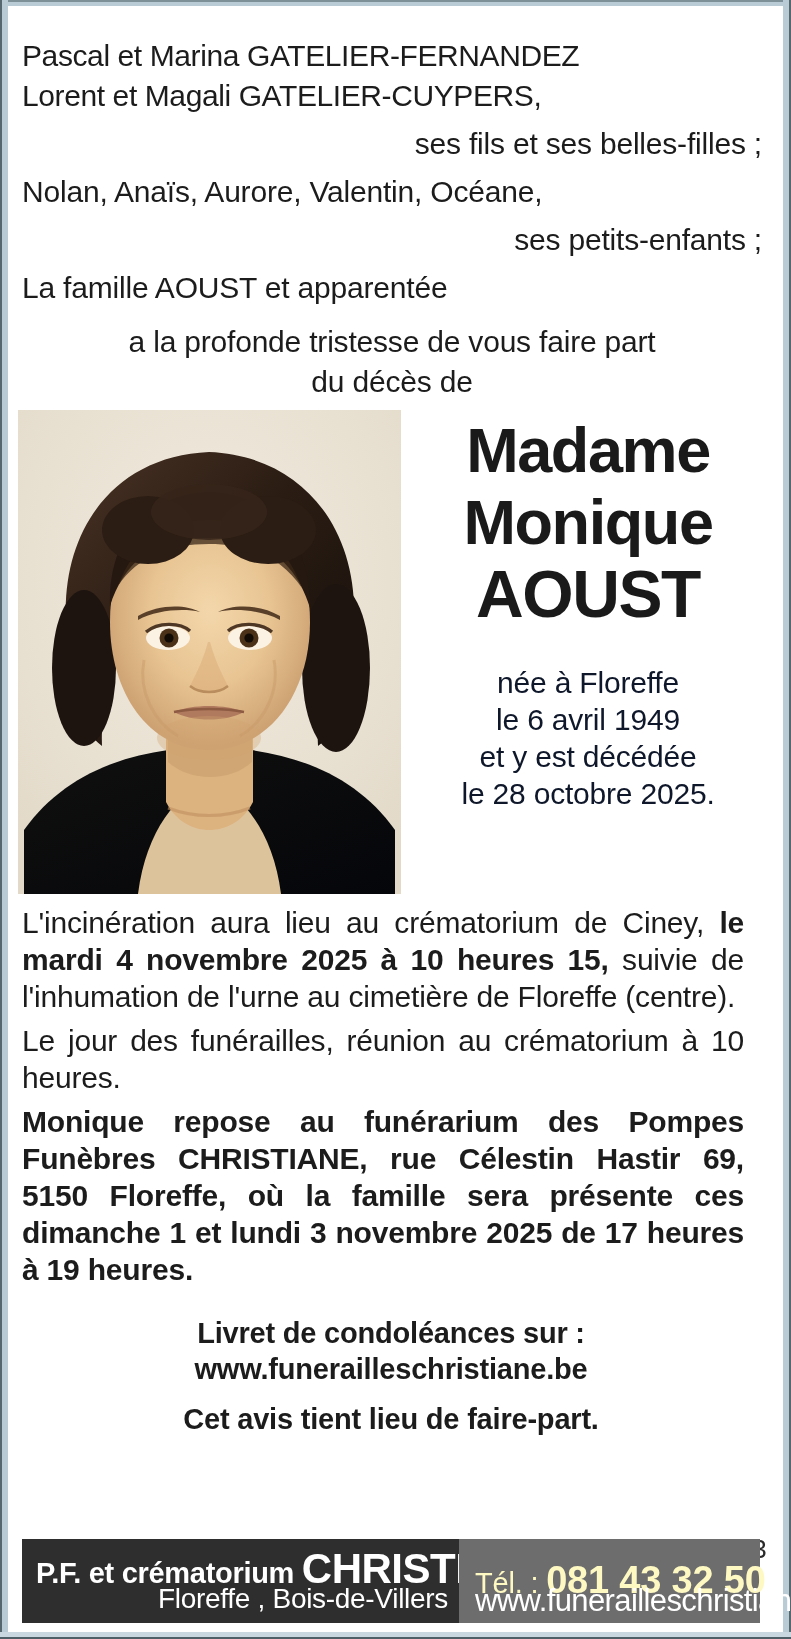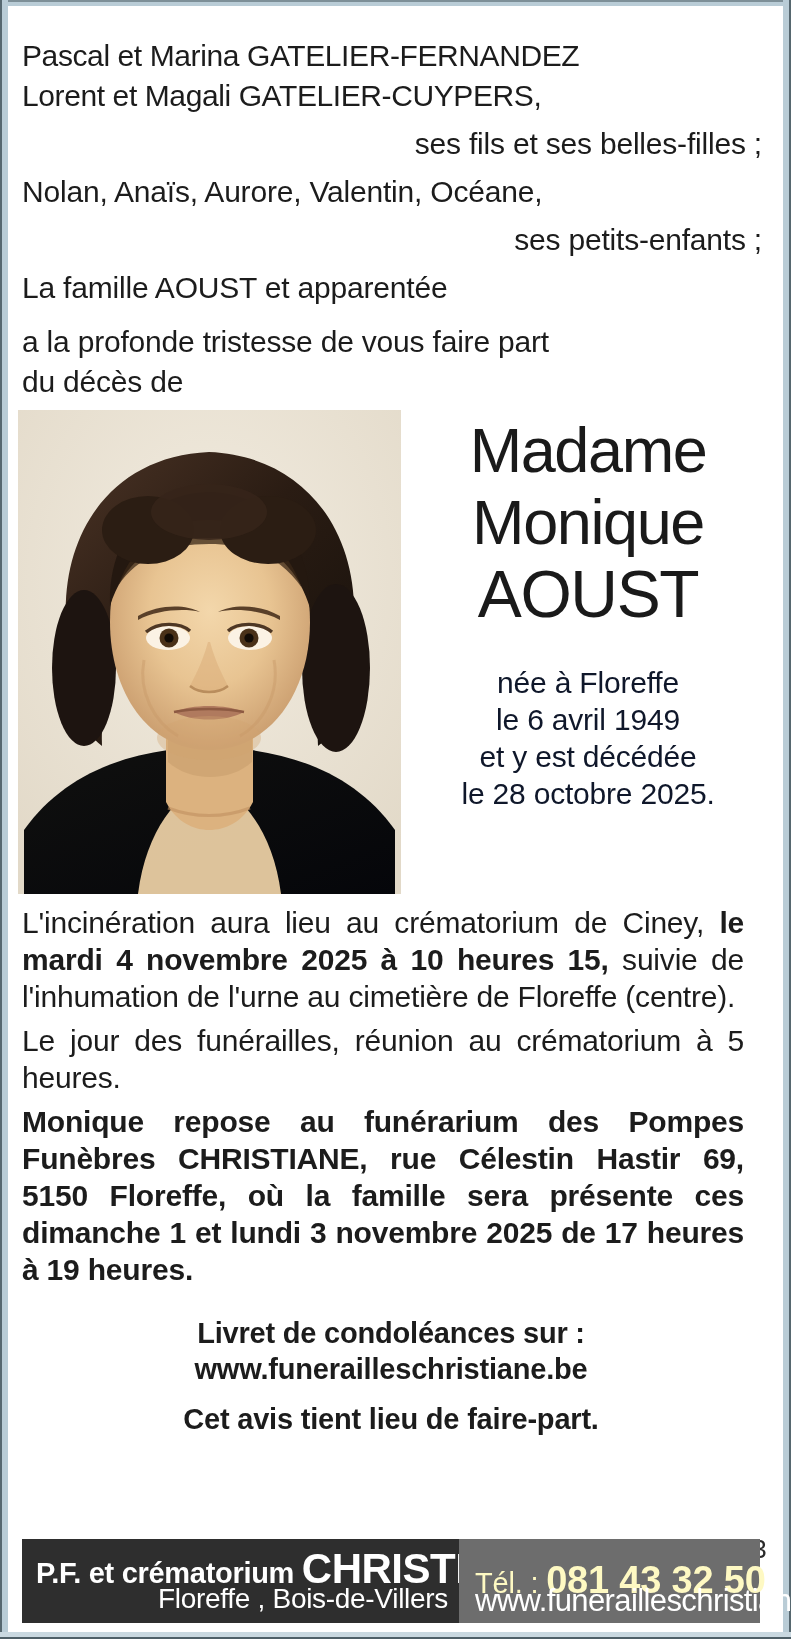--- a/index.html
+++ b/index.html
@@ -58,21 +58,21 @@
   
   .kin {
     font-family: "Liberation Sans Narrow", "Liberation Sans", sans-serif;
     font-size: 30px;
     line-height: 40px;
     color: #1c1c1c;
     letter-spacing: -0.2px;
     white-space: nowrap;
   }
   .kin.right { text-align: right; }
-  .kin.center { text-align: left; }
+  .kin.center { text-align: center; }
   .kin-caps {
     letter-spacing: -0.4px;
   }
 
   .topblock {
     position: absolute;
     left: 14px;
     top: 30px;
     width: 740px;
   }
@@ -95,21 +95,21 @@
   
   .nameblock {
     position: absolute;
     left: 404px;
     top: 408px;
     width: 352px;
     text-align: center;
   }
   .name-line {
     font-family: "Liberation Sans Narrow", "Liberation Sans", sans-serif;
-    font-weight: normal;
+    font-weight: bold;
     font-size: 63px;
     line-height: 72px;
     color: #1a1a1a;
     letter-spacing: -1.4px;
     white-space: nowrap;
   }
   .name-line.surname {
     font-size: 66px;
   }
   .birth {
@@ -354,21 +354,21 @@
         <div>née à Floreffe</div>
         <div>le 6 avril 1949</div>
         <div>et y est décédée</div>
         <div>le 28 octobre 2025.</div>
       </div>
     </div>
 
     <div class="body">
       <p class="para"><span>L'incinération aura lieu au crématorium de Ciney, </span><b>le mardi 4 novembre 2025 à 10 heures 15,</b><span> suivie de l'inhumation de l'urne au cimetière de Floreffe (centre).</span></p>
 
-      <p class="para">Le jour des funérailles, réunion au crématorium à 5 heures.</p>
+      <p class="para">Le jour des funérailles, réunion au crématorium à 10 heures.</p>
 
       <p class="para bold">Monique repose au funérarium des Pompes Funèbres CHRISTIANE, rue Célestin Hastir 69, 5150 Floreffe, où la famille sera présente ces dimanche 1 et lundi 3 novembre 2025 de 17 heures à 19 heures.</p>
 
       <div class="centered-block">
         <div>Livret de condoléances sur :</div>
         <div>www.funerailleschristiane.be</div>
         <div class="faire-part">Cet avis tient lieu de faire-part.</div>
       </div>
     </div>
 

